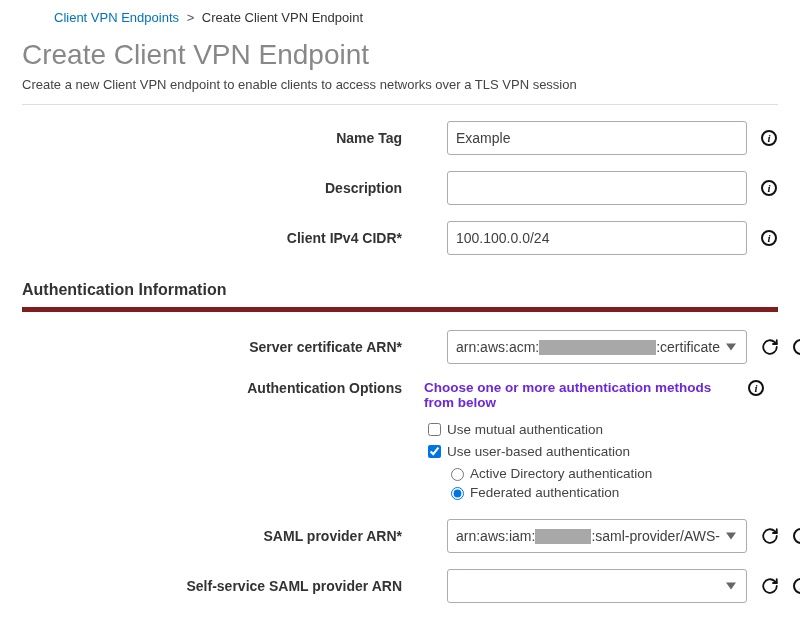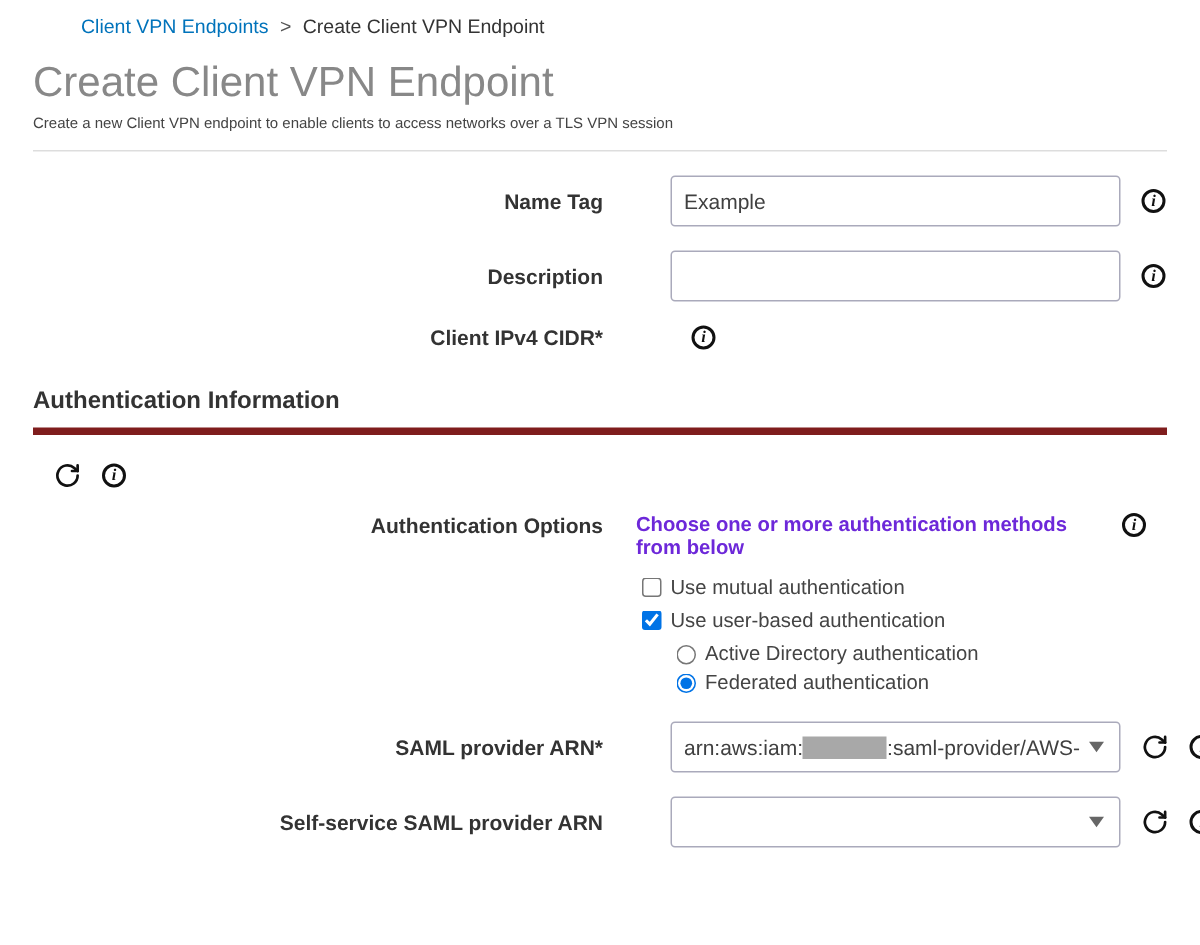--- a/index.html
+++ b/index.html
@@ -15,21 +15,21 @@
   .breadcrumb { font-size: 13px; margin-top: 2px; }
   .breadcrumb a { color: #0073bb; text-decoration: none; margin-left: 32px; }
   .breadcrumb .sep { color: #555; padding: 0 4px; }
   h1 {
     font-size: 28px;
     font-weight: 300;
     color: #888;
     margin: 14px 0 6px;
   }
   .subtitle {
-    font-size: 10px;
+    font-size: 13px;
     color: #444;
     padding-bottom: 12px;
     border-bottom: 1px solid #ddd;
   }
   .field-row {
     display: flex;
     align-items: center;
     margin: 16px 0;
     gap: 23px;
   }
@@ -144,28 +144,36 @@
   <div class="field-label">Description</div>
   <div class="field-value">
     <input class="text-input" type="text" value="" style="">
     <span class="info-icon">i</span>
   </div>
 </div>
 
 <div class="field-row">
   <div class="field-label">Client IPv4 CIDR*</div>
   <div class="field-value">
+    <input class="text-input" type="text" value="100.100.0.0/24" style="">
     <span class="info-icon">i</span>
   </div>
 </div>
 
 <div class="section-title">Authentication Information</div>
 
 <div class="field-row" style="margin-top:18px;">
-  <div class="field-value">
+  <div class="field-label">Server certificate ARN*</div>
+  <div class="field-value">
+    <div class="select-input">
+      <span class="arn-text">arn:aws:acm:</span>
+        <span class="redact" style="width:140px;"></span>
+        <span class="arn-text">:certificate</span>
+      <span class="caret"></span>
+    </div>
     <span class="refresh-icon">
       <svg viewBox="0 0 24 24" fill="none" stroke="#111" stroke-width="2.4" stroke-linecap="round" stroke-linejoin="round">
           <path d="M21 12a9 9 0 1 1-3-6.7L21 8"></path>
           <polyline points="21 3 21 8 16 8"></polyline>
         </svg>
     </span>
     <span class="info-icon">i</span>
   </div>
 </div>
 

